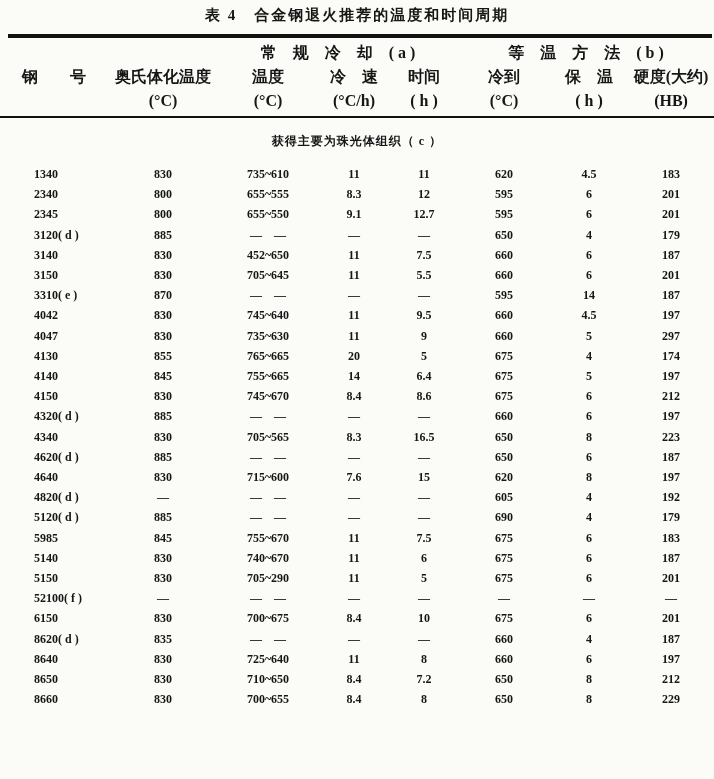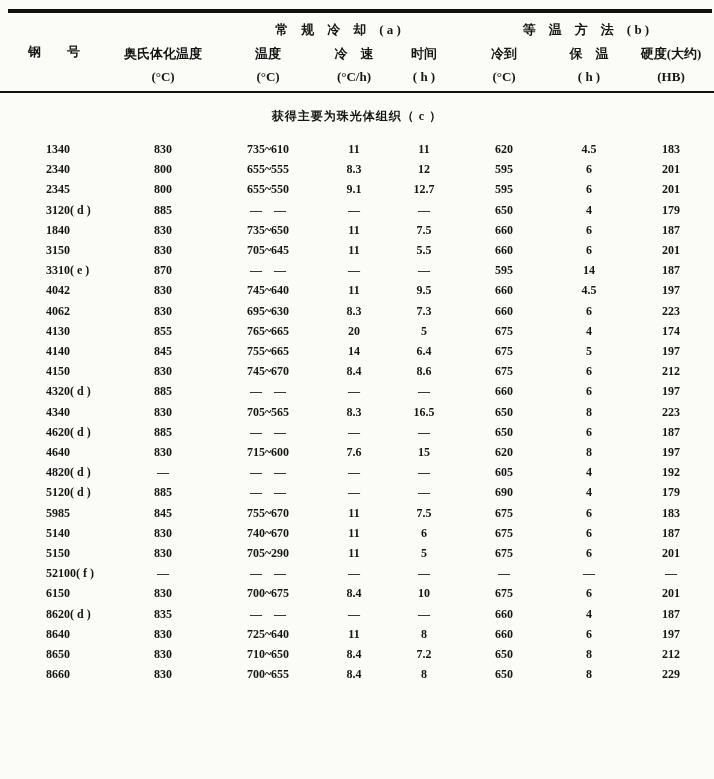--- a/index.html
+++ b/index.html
@@ -15,34 +15,35 @@
   }
   .rule-top{height:4px;background:#111;margin:9px 2px 0 8px;}
   table{
     width:714px;table-layout:fixed;border-collapse:collapse;
     font-size:12px;font-weight:bold;
   }
   col.c0{width:108px;} col.c1{width:110px;} col.c2{width:100px;}
   col.c3{width:72px;}  col.c4{width:68px;}  col.c5{width:92px;}
   col.c6{width:78px;}  col.c7{width:86px;}
   th,td{padding:0;white-space:pre;font-weight:bold;}
-  thead th{vertical-align:middle;font-size:13px;}
+  thead th{vertical-align:middle;font-size:16px;}
   tr.group-row th{height:26px;vertical-align:bottom;padding-bottom:2px;}
   tr.label-row th{height:22px;vertical-align:bottom;}
   tr.unit-row th{height:22px;vertical-align:bottom;padding-bottom:6px;border-bottom:2px solid #111;}
   tr.label-row th.steel-col{vertical-align:middle;}
   td.section-cell{height:46px;text-align:center;vertical-align:middle;letter-spacing:1px;}
   tbody td{height:20px;line-height:20.2px;text-align:center;}
-  tbody td.c0{text-align:left;padding-left:46px;}
+  tbody td.c0{text-align:left;padding-left:34px;}
 </style>
 </head>
 <body>
 
 <div class="page">
 
+  <div class="title">表 4　合金钢退火推荐的温度和时间周期</div>
 
   <div class="rule-top"></div>
 
   <table>
     <colgroup>
       <col class="c0">
         <col class="c1">
         <col class="c2">
         <col class="c3">
       <col class="c4">
@@ -115,23 +116,23 @@
           <td class="c0">3120( d )</td>
           <td class="c1">885</td>
           <td class="c2">—　—</td>
           <td class="c3">—</td>
           <td class="c4">—</td>
           <td class="c5">650</td>
           <td class="c6">4</td>
           <td class="c7">179</td>
         </tr>
         <tr>
-          <td class="c0">1840</td>
-          <td class="c1">830</td>
-          <td class="c2">735~650</td>
+          <td class="c0">3140</td>
+          <td class="c1">830</td>
+          <td class="c2">452~650</td>
           <td class="c3">11</td>
           <td class="c4">7.5</td>
           <td class="c5">660</td>
           <td class="c6">6</td>
           <td class="c7">187</td>
         </tr>
         <tr>
           <td class="c0">3150</td>
           <td class="c1">830</td>
           <td class="c2">705~645</td>
@@ -155,28 +156,28 @@
           <td class="c0">4042</td>
           <td class="c1">830</td>
           <td class="c2">745~640</td>
           <td class="c3">11</td>
           <td class="c4">9.5</td>
           <td class="c5">660</td>
           <td class="c6">4.5</td>
           <td class="c7">197</td>
         </tr>
         <tr>
-          <td class="c0">4062</td>
-          <td class="c1">830</td>
-          <td class="c2">695~630</td>
-          <td class="c3">8.3</td>
-          <td class="c4">7.3</td>
-          <td class="c5">660</td>
-          <td class="c6">6</td>
-          <td class="c7">223</td>
+          <td class="c0">4047</td>
+          <td class="c1">830</td>
+          <td class="c2">735~630</td>
+          <td class="c3">11</td>
+          <td class="c4">9</td>
+          <td class="c5">660</td>
+          <td class="c6">5</td>
+          <td class="c7">297</td>
         </tr>
         <tr>
           <td class="c0">4130</td>
           <td class="c1">855</td>
           <td class="c2">765~665</td>
           <td class="c3">20</td>
           <td class="c4">5</td>
           <td class="c5">675</td>
           <td class="c6">4</td>
           <td class="c7">174</td>

